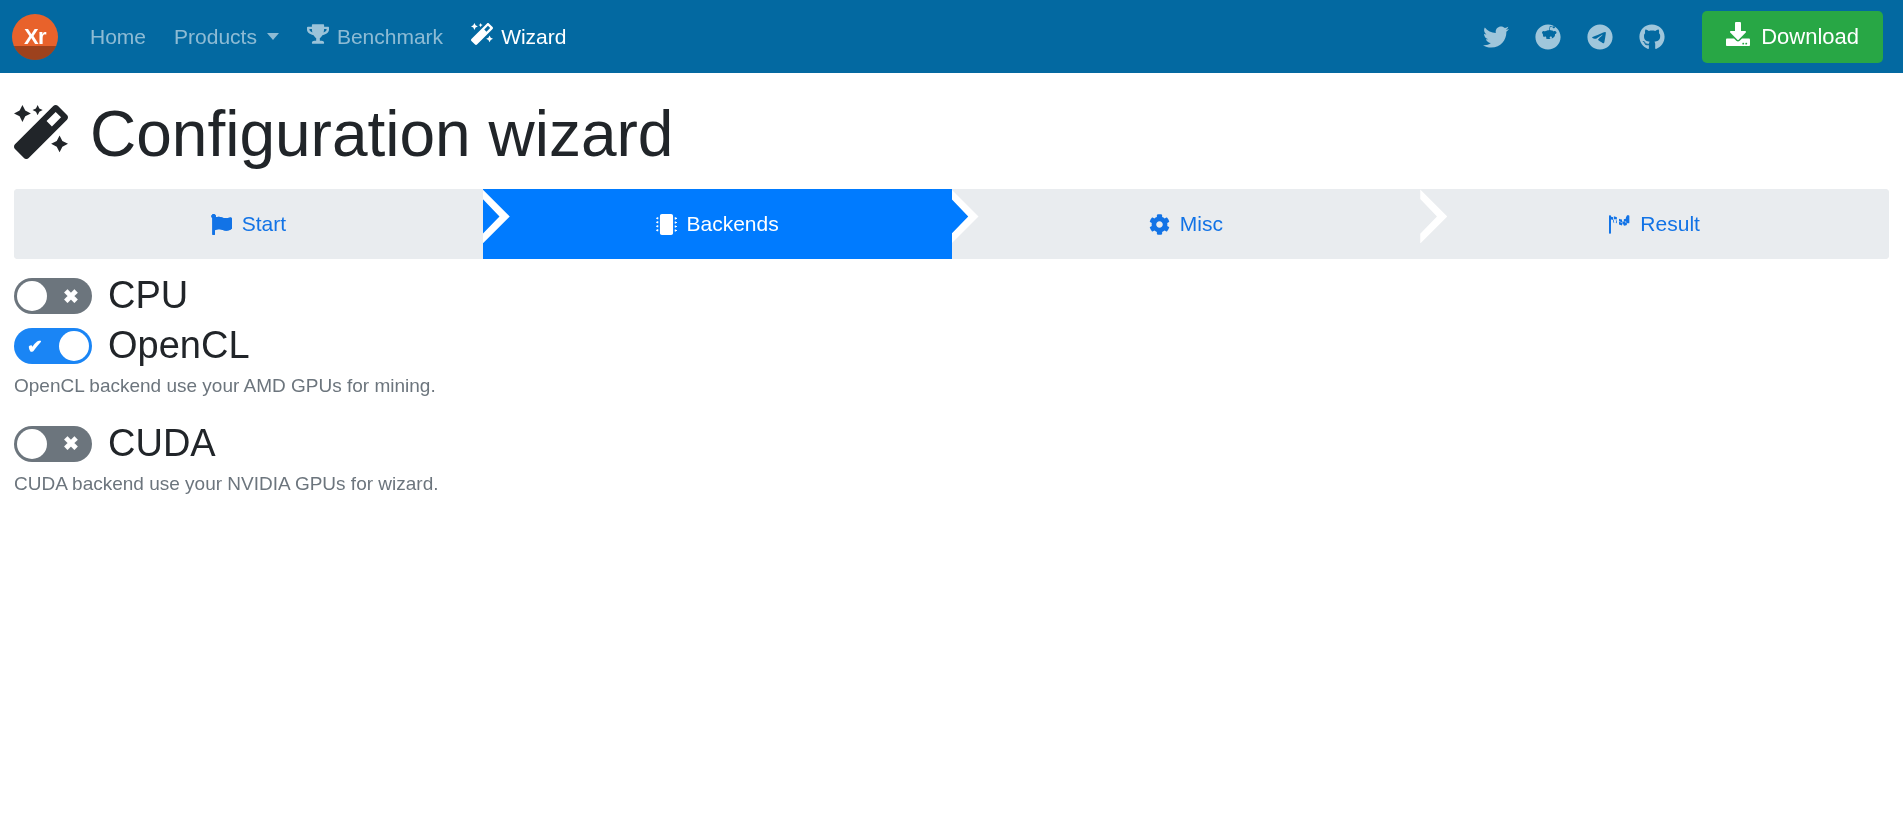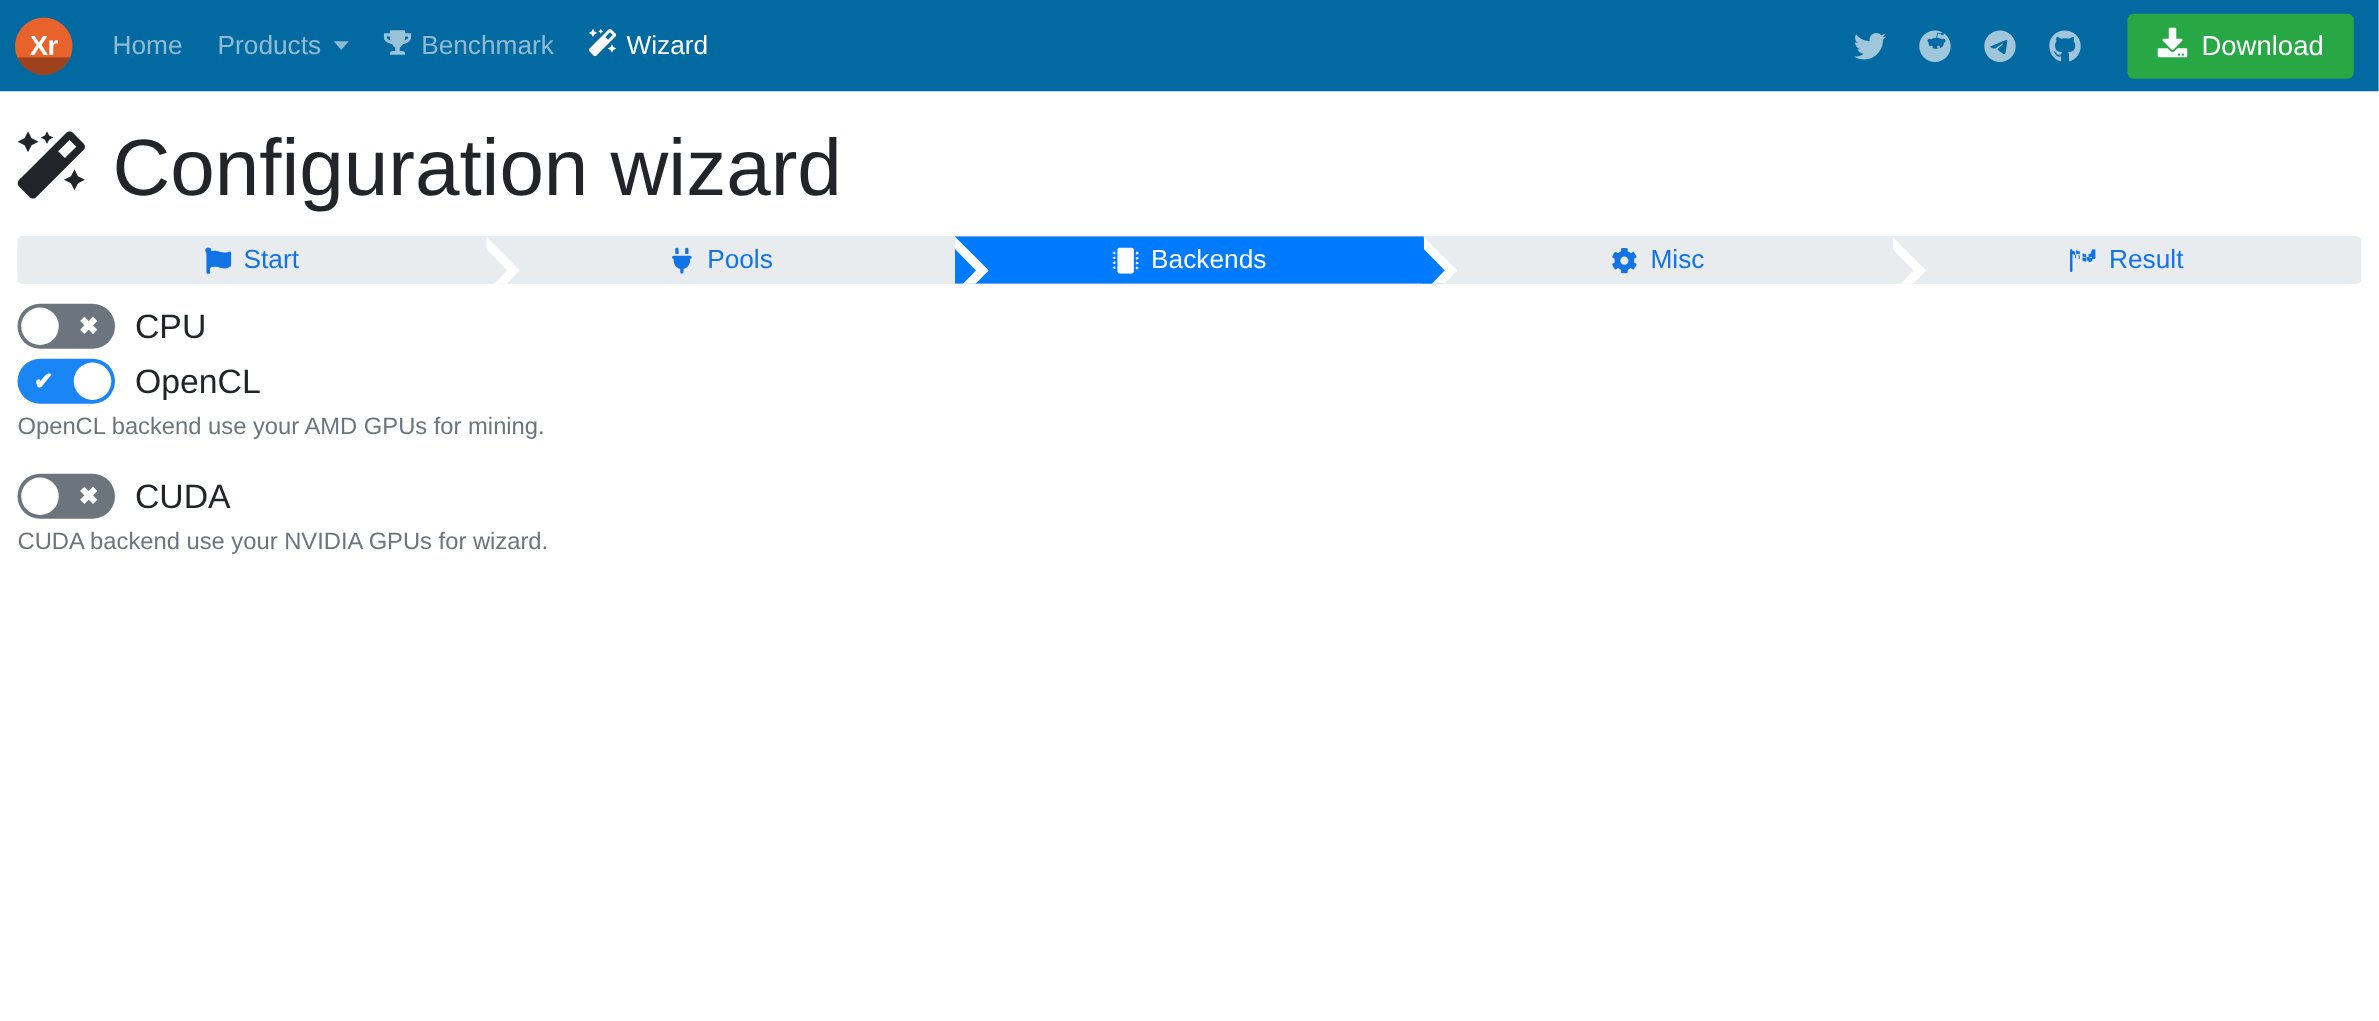--- a/index.html
+++ b/index.html
@@ -125,21 +125,21 @@
     font-size: 64px;
     font-weight: 300;
     color: #212529;
     line-height: 1.1;
     font-family: "Liberation Sans", sans-serif;
   }
 
   
   .steps {
     margin: 8px 14px 0 14px;
-    height: 38px;
+    height: 70px;
     display: flex;
     background: #e9ecef;
     border-radius: 4px;
     overflow: hidden;
   }
   .step {
     flex: 1 1 0;
     position: relative;
     display: flex;
     align-items: center;
@@ -235,21 +235,21 @@
     width: 38px;
     color: #ffffff;
     font-size: 19px;
     font-weight: bold;
     line-height: 1;
   }
   .switch.off .mark { right: 2px; }
   .switch.on .mark { left: 2px; }
 
   .backend-name {
-    font-size: 27px;
+    font-size: 38px;
     font-weight: 300;
     color: #212529;
     line-height: 1.1;
     font-family: "Liberation Sans", sans-serif;
   }
   .backend-desc {
     font-size: 19px;
     color: #6c757d;
     margin: 4px 0 26px 0;
     font-family: "Liberation Sans", sans-serif;
@@ -346,28 +346,20 @@
   <div class="step">
     <span>
       <svg width="21" height="21" viewBox="0 0 512 512" fill="#1273e6">
         <path d="M349.565 98.783C295.978 98.783 251.721 64 184.348 64c-24.955 0-47.309 4.384-68.045 12.013a55.947 55.947 0 0 0 3.586-23.562C118.117 24.015 94.806 1.206 66.338.048 34.345-1.254 8 24.296 8 56c0 19.026 9.497 35.825 24 45.945V488c0 13.255 10.745 24 24 24h16c13.255 0 24-10.745 24-24v-94.4c28.311-12.064 63.582-22.122 114.435-22.122 53.588 0 97.844 34.783 165.217 34.783 48.169 0 86.667-16.294 122.505-40.858C506.84 359.452 512 349.571 512 338.942V112.943c0-24.745-25.married"></path>
         <path d="M349.565 98.783C295.978 98.783 251.721 64 184.348 64c-24.955 0-47.309 4.384-68.045 12.013a55.947 55.947 0 0 0 3.586-23.562C118.117 24.015 94.806 1.206 66.338.048 34.345-1.254 8 24.296 8 56c0 19.026 9.497 35.825 24 45.945V488c0 13.255 10.745 24 24 24h16c13.255 0 24-10.745 24-24v-94.4c28.311-12.064 63.582-22.122 114.435-22.122 53.588 0 97.844 34.783 165.217 34.783 48.169 0 86.667-16.294 122.505-40.858C506.84 359.452 512 349.571 512 338.942V112.943c0-24.745-25.6-41.347-48.161-31.545-31.885 13.851-71.28 29.258-114.274 17.385z"></path>
       </svg>
     </span>
     <span class="step-label">Start</span>
   </div>
 
-  <div class="step">
-    <span>
-      <svg width="21" height="21" viewBox="0 0 384 512" fill="#1273e6">
-        <path d="M320 32c0-17.7-14.3-32-32-32s-32 14.3-32 32v96h64V32zm-192 0c0-17.7-14.3-32-32-32S64 14.3 64 32v96h64V32zM0 192c0-17.7 14.3-32 32-32h320c17.7 0 32 14.3 32 32s-14.3 32-32 32v32c0 77.4-55 142-128 156.8V480c0 17.7-14.3 32-32 32s-32-14.3-32-32v-67.2C87 398 32 333.4 32 256v-32c-17.7 0-32-14.3-32-32z"></path>
-      </svg>
-    </span>
-    <span class="step-label">Pools</span>
-  </div>
 
   <div class="step active">
     <span>
       <svg width="21" height="21" viewBox="0 0 512 512" fill="#ffffff">
         <path d="M416 48v416c0 26.51-21.49 48-48 48H144c-26.51 0-48-21.49-48-48V48c0-26.51 21.49-48 48-48h224c26.51 0 48 21.49 48 48zm96 58v12a6 6 0 0 1-6 6h-18v6a6 6 0 0 1-6 6h-26V82h26a6 6 0 0 1 6 6v6h18a6 6 0 0 1 6 6zm0 96v12a6 6 0 0 1-6 6h-18v6a6 6 0 0 1-6 6h-26v-48h26a6 6 0 0 1 6 6v6h18a6 6 0 0 1 6 6zm0 96v12a6 6 0 0 1-6 6h-18v6a6 6 0 0 1-6 6h-26v-48h26a6 6 0 0 1 6 6v6h18a6 6 0 0 1 6 6zm0 96v12a6 6 0 0 1-6 6h-18v6a6 6 0 0 1-6 6h-26v-48h26a6 6 0 0 1 6 6v6h18a6 6 0 0 1 6 6zM30 82h26v48H30a6 6 0 0 1-6-6v-6H6a6 6 0 0 1-6-6v-12a6 6 0 0 1 6-6h18v-6a6 6 0 0 1 6-6zm0 96h26v48H30a6 6 0 0 1-6-6v-6H6a6 6 0 0 1-6-6v-12a6 6 0 0 1 6-6h18v-6a6 6 0 0 1 6-6zm0 96h26v48H30a6 6 0 0 1-6-6v-6H6a6 6 0 0 1-6-6v-12a6 6 0 0 1 6-6h18v-6a6 6 0 0 1 6-6zm0 96h26v48H30a6 6 0 0 1-6-6v-6H6a6 6 0 0 1-6-6v-12a6 6 0 0 1 6-6h18v-6a6 6 0 0 1 6-6z"></path>
       </svg>
     </span>
     <span class="step-label">Backends</span>
   </div>
 

